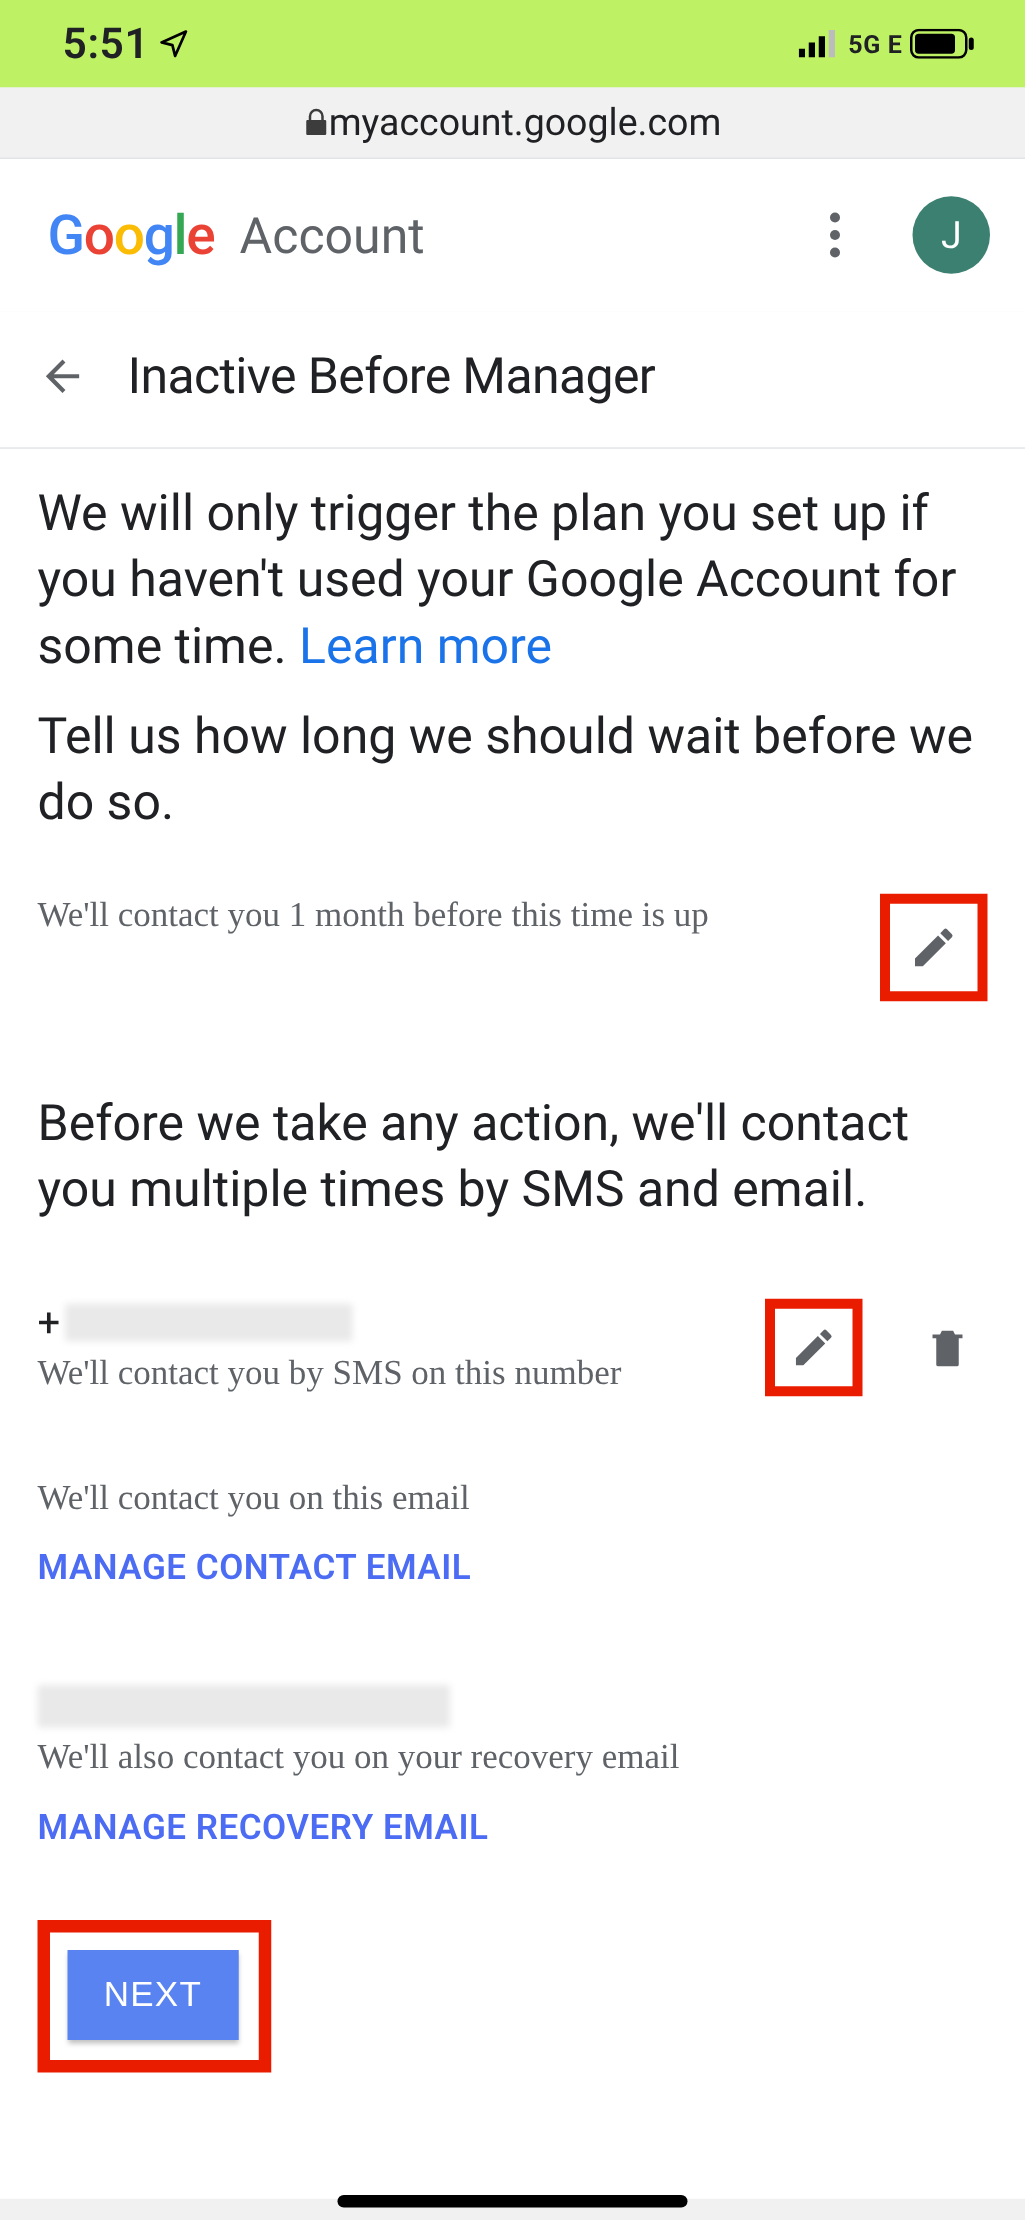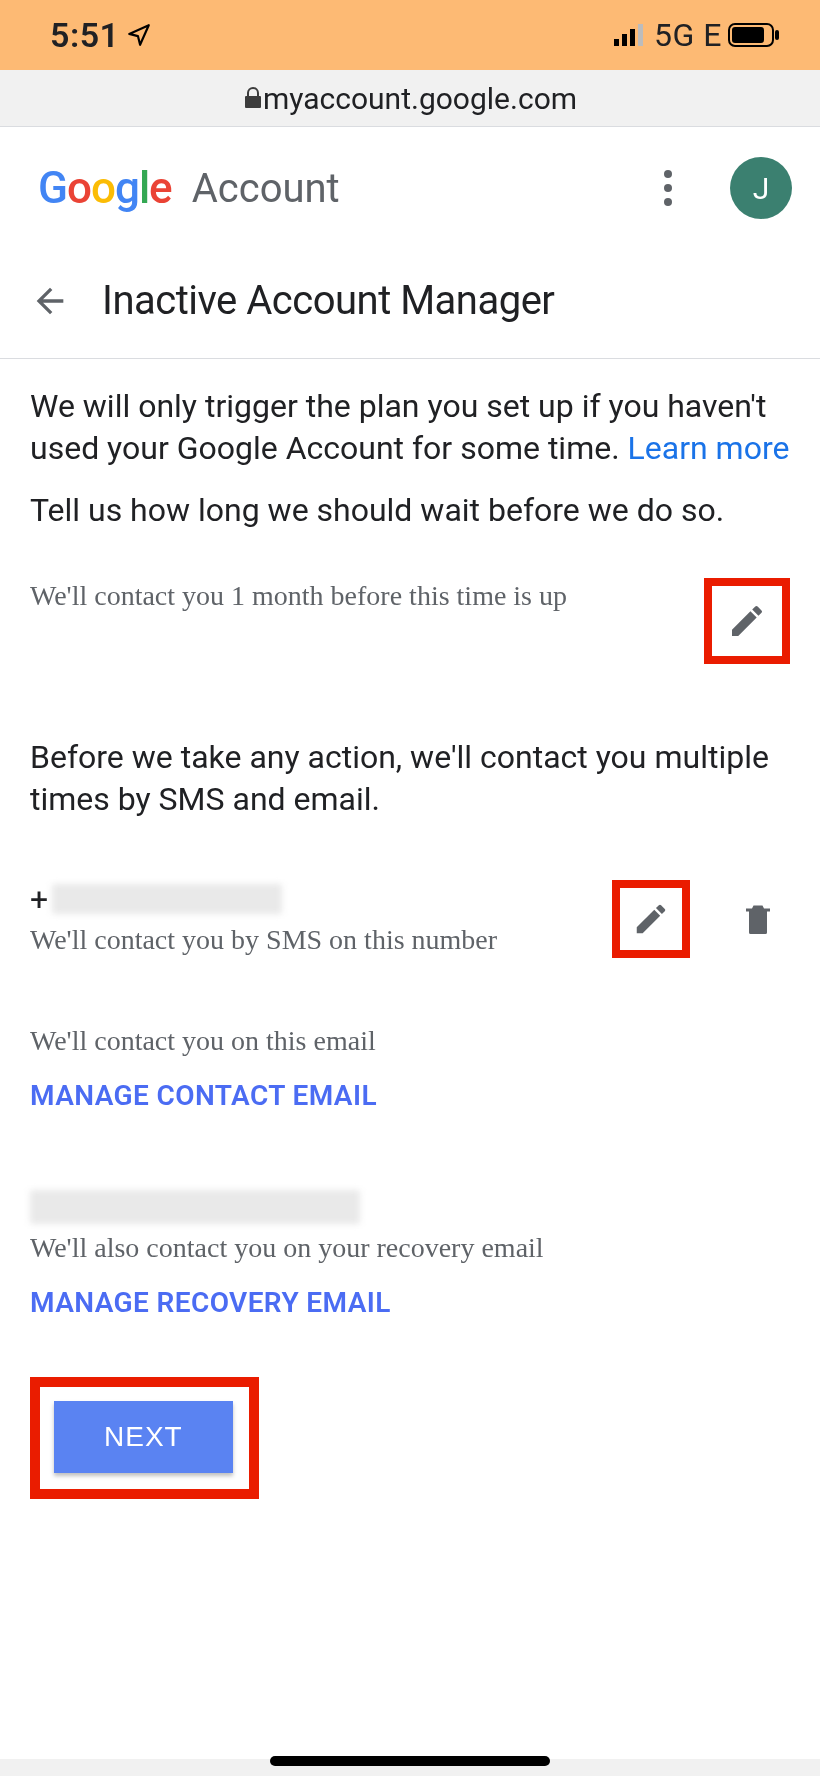--- a/index.html
+++ b/index.html
@@ -12,26 +12,26 @@
     position: relative;
     overflow: hidden;
   }
   
   .status-bar {
     height: 70px;
     display: flex;
     justify-content: space-between;
     align-items: center;
     padding: 0 40px 0 50px;
-    background: #fdba74;
+    background: #bef264;
   }
   .status-left { display: flex; align-items: center; gap: 6px; }
   .status-time { font-size: 34px; font-weight: 600; letter-spacing: 0.5px; }
   .status-right { display:flex; align-items:center; gap:6px; }
-  .status-net { font-size: 32px; font-weight:400; letter-spacing:0.5px;}
+  .status-net { font-size: 20px; font-weight:700; letter-spacing:0.5px;}
   .status-cell svg, .status-batt svg, .status-loc svg { display:block; }
   
   .url-bar {
     height: 56px;
     display:flex; align-items:center; justify-content:center;
     gap:0;
     background:#f1f1f1;
   }
   .url-text { font-size:30px; color:#202124; }
   
@@ -66,21 +66,21 @@
     box-shadow: 0 2px 2px rgba(0,0,0,0.06);
   }
   .back-btn { width:44px; height:44px; display:flex; align-items:center; justify-content:center; }
   .page-title { font-size:40px; letter-spacing:-0.5px; color:#202124; }
   
   .content {
     background:#fff;
     padding: 26px 30px 40px 30px;
     min-height: 1400px;
   }
-  .para { font-size:32px; line-height:1.32; color:#202124; margin-bottom: 20px;}
+  .para { font-size:40px; line-height:1.32; color:#202124; margin-bottom: 20px;}
   .learn-link { color:#1a73e8; }
   .section { margin-top: 46px; }
   .row {
     display:flex; align-items:flex-start; gap:18px;
   }
   .row .info { flex:1; }
   .h { font-size:30px; color:#202124; margin-bottom:6px;}
   .sub { font-size:28px; color:#5f6368; line-height:1.3;font-family:Liberation Serif, serif; }
   .icon-btn { width:64px; height:64px; display:flex; align-items:center; justify-content:center; }
   .highlight-red { border:8px solid #EA1C00; padding:2px; }
@@ -94,21 +94,21 @@
   .link-btn {
     color:#4b6cf3; font-size:28px; font-weight:600; letter-spacing:0.4px;
     margin-top:20px; display:inline-block;
   }
   .recovery-row { margin-top: 78px; }
   .next-wrap { margin-top: 58px; }
   .next-hl { border:10px solid #EA1C00; padding:14px 16px 16px 14px; display:inline-block;}
   .next-btn {
     background:#5a83f2; color:#fff;
     font-size:28px; font-weight:500; letter-spacing:1px;
-    padding: 20px 50px;
+    padding: 20px 29px;
     border:none;
     box-shadow: 0 3px 4px rgba(0,0,0,0.25);
   }
   
   .home-ind {
     position:absolute; bottom:10px; left:50%; transform:translateX(-50%);
     width:280px; height:10px; border-radius:6px; background:#000;
   }
   svg { display:block; }
 </style>
@@ -173,21 +173,21 @@
   </span>
   <span class="avatar">J</span>
 </div>
 
 <div class="page-title-row">
   <span class="back-btn">
     <svg width="40" height="40" viewBox="0 0 24 24">
         <path d="M20 11H7.83l5.59-5.59L12 4l-8 8 8 8 1.41-1.41L7.83 13H20v-2z" fill="#5f6368"></path>
       </svg>
   </span>
-  <span class="page-title">Inactive Account Manager</span>
+  <span class="page-title">Inactive Before Manager</span>
 </div>
 
 <div class="content">
 
   <p class="para">
     <span>We will only trigger the plan you set up if you haven't used your Google Account for some time. </span><a class="learn-link">Learn more</a>
   </p>
   <p class="para">Tell us how long we should wait before we do so.</p>
 
   <div class="section row">

